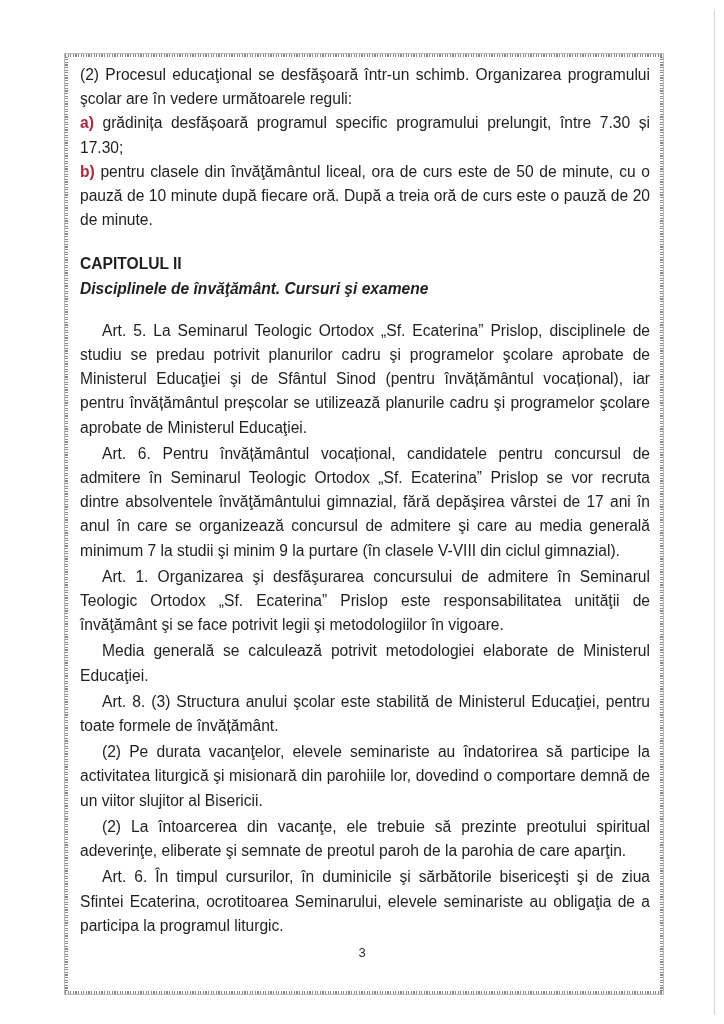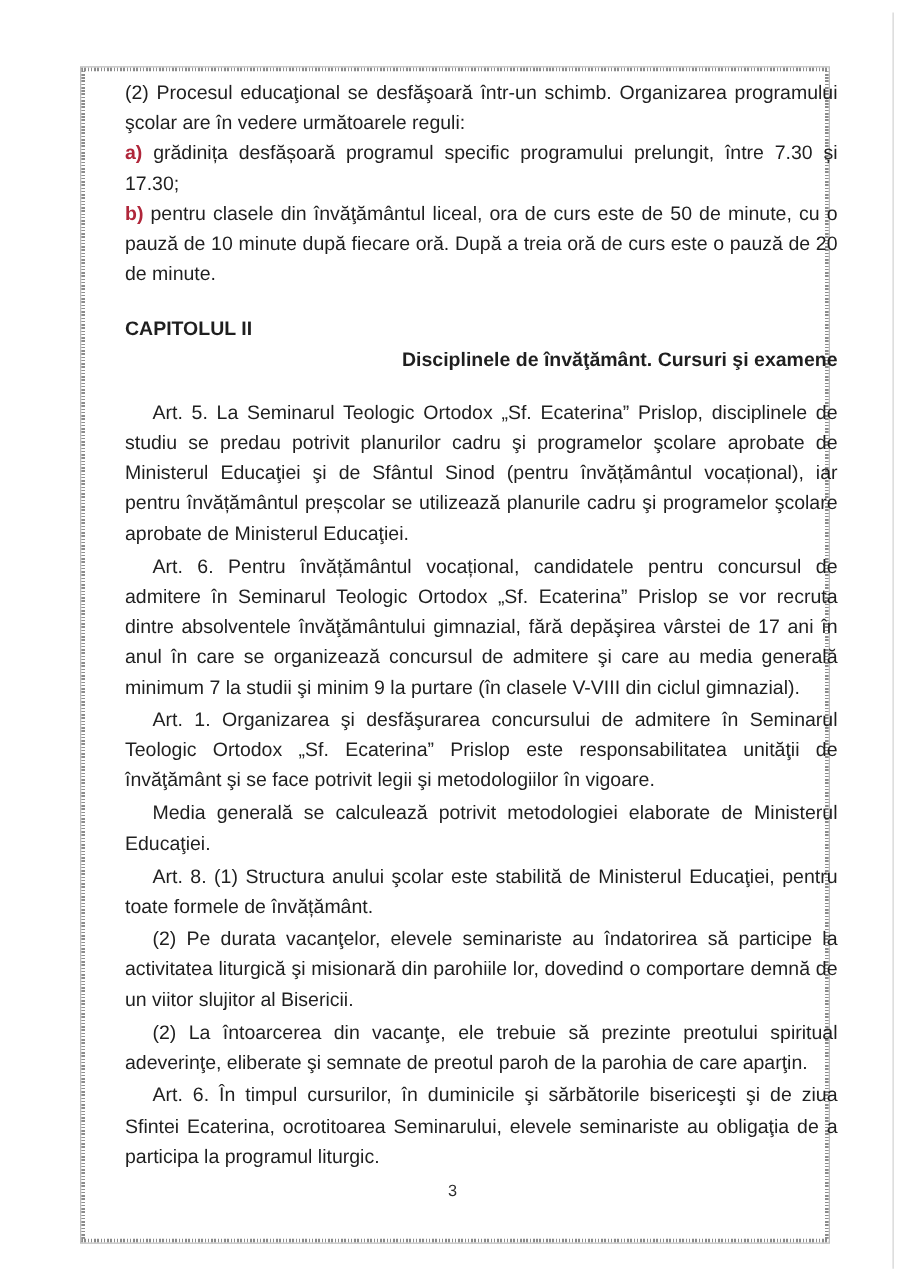--- a/index.html
+++ b/index.html
@@ -47,44 +47,44 @@
       border: 1px solid #bdbdbd;
     }
     .content {
       position: absolute;
       left: 80px;
       top: 63px;
       width: 570px;
       font-size: 15.6px;
       line-height: 24.2px;
       text-align: justify;
-      margin-left: 20px;
     }
     .content p {
       margin: 0;
     }
     .indent {
       text-indent: 22px;
     }
     .label-red {
       color: #b0263a;
       font-weight: bold;
     }
     .art {
       font-weight: normal;
     }
     .chapter {
       text-align: left;
       font-weight: bold;
       margin-top: 20px !important;
     }
     .chapter-sub {
-      text-align: right;
+      text-align: left;
       font-weight: bold;
       margin-bottom: 18px !important;
+      font-style: italic;
     }
     .gap-small { margin-top: 2px !important; }
     .page-number {
       position: absolute;
       left: 0;
       width: 724px;
       top: 945px;
       text-align: center;
       font-size: 13px;
       color: #2a2a2a;
@@ -110,21 +110,21 @@
   <p class="chapter-sub">Disciplinele de învăţământ. Cursuri şi examene</p>
 
   <p class="indent"><span class="art">Art. 5.</span><span> La Seminarul Teologic Ortodox „Sf. Ecaterina” Prislop, disciplinele de studiu se predau potrivit planurilor cadru şi programelor şcolare aprobate de Ministerul Educaţiei şi de Sfântul Sinod (pentru învățământul vocațional), iar pentru învățământul preșcolar se utilizează planurile cadru şi programelor şcolare aprobate de Ministerul Educaţiei.</span></p>
 
   <p class="indent gap-small"><span class="art">Art. 6</span><span>. Pentru învățământul vocațional, candidatele pentru concursul de admitere în Seminarul Teologic Ortodox „Sf. Ecaterina” Prislop se vor recruta dintre absolventele învăţământului gimnazial, fără depăşirea vârstei de 17 ani în anul în care se organizează concursul de admitere şi care au media generală minimum 7 la studii şi minim 9 la purtare (în clasele V-VIII din ciclul gimnazial).</span></p>
 
   <p class="indent gap-small"><span class="art">Art. 1</span><span>. Organizarea şi desfăşurarea concursului de admitere în Seminarul Teologic Ortodox „Sf. Ecaterina” Prislop este responsabilitatea unităţii de învăţământ şi se face potrivit legii şi metodologiilor în vigoare.</span></p>
 
   <p class="indent gap-small"><span>Media generală se calculează potrivit metodologiei elaborate de Ministerul Educaţiei.</span></p>
 
-  <p class="indent gap-small"><span class="art">Art. 8</span><span>. (1) Structura anului şcolar este stabilită de Ministerul Educaţiei, pentru toate formele de învățământ.</span></p>
+  <p class="indent gap-small"><span class="art">Art. 8</span><span>. (3) Structura anului şcolar este stabilită de Ministerul Educaţiei, pentru toate formele de învățământ.</span></p>
 
   <p class="indent gap-small"><span>(2) Pe durata vacanţelor, elevele seminariste au îndatorirea să participe la activitatea liturgică şi misionară din parohiile lor, dovedind o comportare demnă de un viitor slujitor al Bisericii.</span></p>
 
   <p class="indent gap-small"><span>(2) La întoarcerea din vacanţe, ele trebuie să prezinte preotului spiritual adeverinţe, eliberate şi semnate de preotul paroh de la parohia de care aparţin.</span></p>
 
   <p class="indent gap-small"><span class="art">Art. 6</span><span>. În timpul cursurilor, în duminicile şi sărbătorile bisericeşti şi de ziua Sfintei Ecaterina, ocrotitoarea Seminarului, elevele seminariste au obligaţia de a participa la programul liturgic.</span></p>
 
 </div>
 
 <div class="page-number">3</div>

